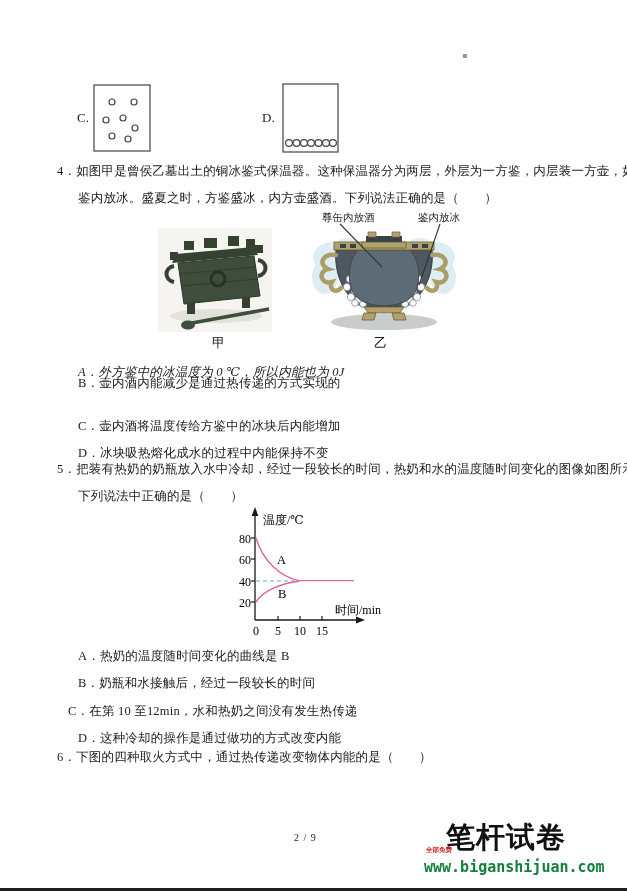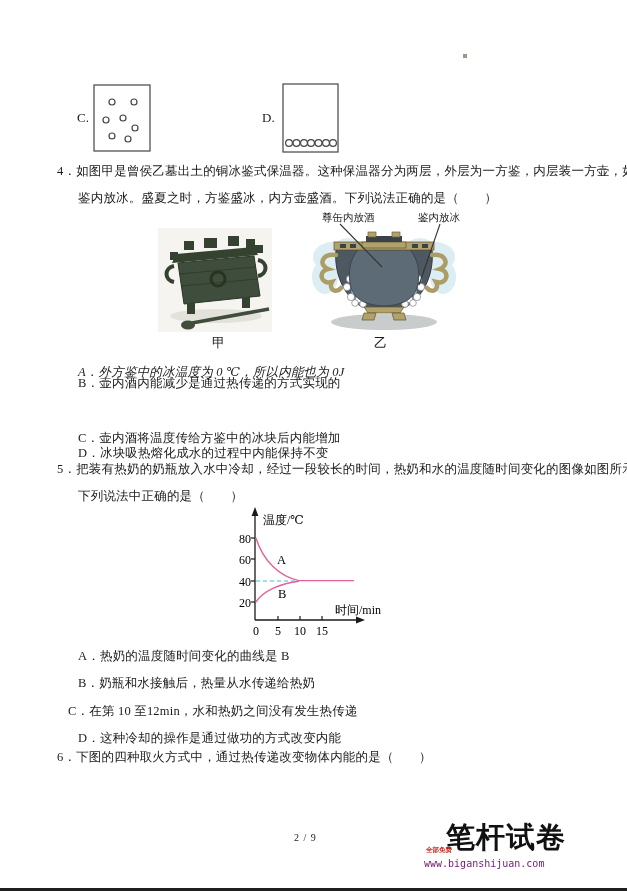--- a/index.html
+++ b/index.html
@@ -11,21 +11,21 @@
   .txt{font-size:12.5px;letter-spacing:.2px;white-space:nowrap;}
   .optletter{font-size:13px;}
   .caption{font-size:13px;}
   .pagenum{font-size:10px;letter-spacing:1px;color:#222;}
   .logo-title{
     font-family:"Liberation Sans","DejaVu Sans",sans-serif;
     font-weight:bold;font-size:29px;letter-spacing:1px;color:#111;white-space:nowrap;
   }
   .logo-url{
     font-family:"DejaVu Sans Mono","Liberation Mono",monospace;
-    font-weight:normal;font-size:10px;color:#701a75;white-space:nowrap;
+    font-weight:bold;font-size:15px;color:#15803d;white-space:nowrap;
   }
   .logo-tag{
     font-family:"Liberation Sans",sans-serif;font-weight:bold;
     font-size:6.5px;color:#c9251d;white-space:nowrap;
   }
   .bottom-edge{left:0;top:888px;width:627px;height:3px;background:#1f1f1f;}
   .stray{left:463px;top:54px;width:4px;height:4px;background:#939a87;}
   svg text{font-family:"Liberation Serif","DejaVu Serif",serif;}
 </style>
 </head>
@@ -160,21 +160,21 @@
   <line x1="34" y1="15" x2="76" y2="58" stroke="#333" stroke-width="1.1"></line>
   <line x1="134" y1="15" x2="113" y2="76" stroke="#333" stroke-width="1.1"></line>
 
   <text x="16" y="12" font-size="10.5" fill="#1a1a1a">尊缶内放酒</text>
   <text x="112" y="12" font-size="10.5" fill="#1a1a1a">鉴内放冰</text>
 </svg>
 <div class="abs caption" style="left:374px;top:334px;">乙</div>
 
 <div class="abs txt" style="left:78px;top:364px;font-style:italic;">A．外方鉴中的冰温度为 0 ℃，所以内能也为 0J</div>
 <div class="abs txt" style="left:78px;top:375px;">B．壶内酒内能减少是通过热传递的方式实现的</div>
-<div class="abs txt" style="left:78px;top:418px;margin-top:12px;">C．壶内酒将温度传给方鉴中的冰块后内能增加</div>
+<div class="abs txt" style="left:78px;top:418px;">C．壶内酒将温度传给方鉴中的冰块后内能增加</div>
 <div class="abs txt" style="left:78px;top:445px;">D．冰块吸热熔化成水的过程中内能保持不变</div>
 
 <div class="abs txt" style="left:57px;top:461px;">5．把装有热奶的奶瓶放入水中冷却，经过一段较长的时间，热奶和水的温度随时间变化的图像如图所示。</div>
 <div class="abs txt" style="left:78px;top:488px;">下列说法中正确的是（　　）</div>
 
 <svg class="abs" style="left:225px;top:505px;" width="190" height="136" viewBox="0 0 190 136">
 
   <line x1="30" y1="115" x2="30" y2="8" stroke="#1a1a1a" stroke-width="1.3"></line>
   <polygon points="30,2 26.6,11 33.4,11" fill="#1a1a1a"></polygon>
   <line x1="30" y1="115" x2="134" y2="115" stroke="#1a1a1a" stroke-width="1.3"></line>
@@ -204,21 +204,21 @@
   <text x="75" y="130" font-size="12" text-anchor="middle">10</text>
   <text x="97" y="130" font-size="12" text-anchor="middle">15</text>
 
   <text x="38" y="19" font-size="12">温度/℃</text>
   <text x="110" y="109" font-size="12">时间/min</text>
   <text x="52" y="59" font-size="12.5">A</text>
   <text x="53" y="93" font-size="12.5">B</text>
 </svg>
 
 <div class="abs txt" style="left:78px;top:648px;">A．热奶的温度随时间变化的曲线是 B</div>
-<div class="abs txt" style="left:78px;top:675px;">B．奶瓶和水接触后，热量从水传递给热奶</div>
+<div class="abs txt" style="left:78px;top:675px;">B．奶瓶和水接触后，经过一段较长的时间</div>
 <div class="abs txt" style="left:68px;top:703px;">C．在第 10 至12min，水和热奶之间没有发生热传递</div>
 <div class="abs txt" style="left:78px;top:730px;">D．这种冷却的操作是通过做功的方式改变内能</div>
 
 <div class="abs txt" style="left:57px;top:749px;">6．下图的四种取火方式中，通过热传递改变物体内能的是（　　）</div>
 
 <div class="abs pagenum" style="left:294px;top:832px;">2 / 9</div>
 
 <div class="abs logo-tag" style="left:426px;top:846px;">全部免费</div>
 <div class="abs logo-title" style="left:446px;top:818px;">笔杆试卷</div>
 <div class="abs logo-url" style="left:424px;top:858px;">www.biganshijuan.com</div>

